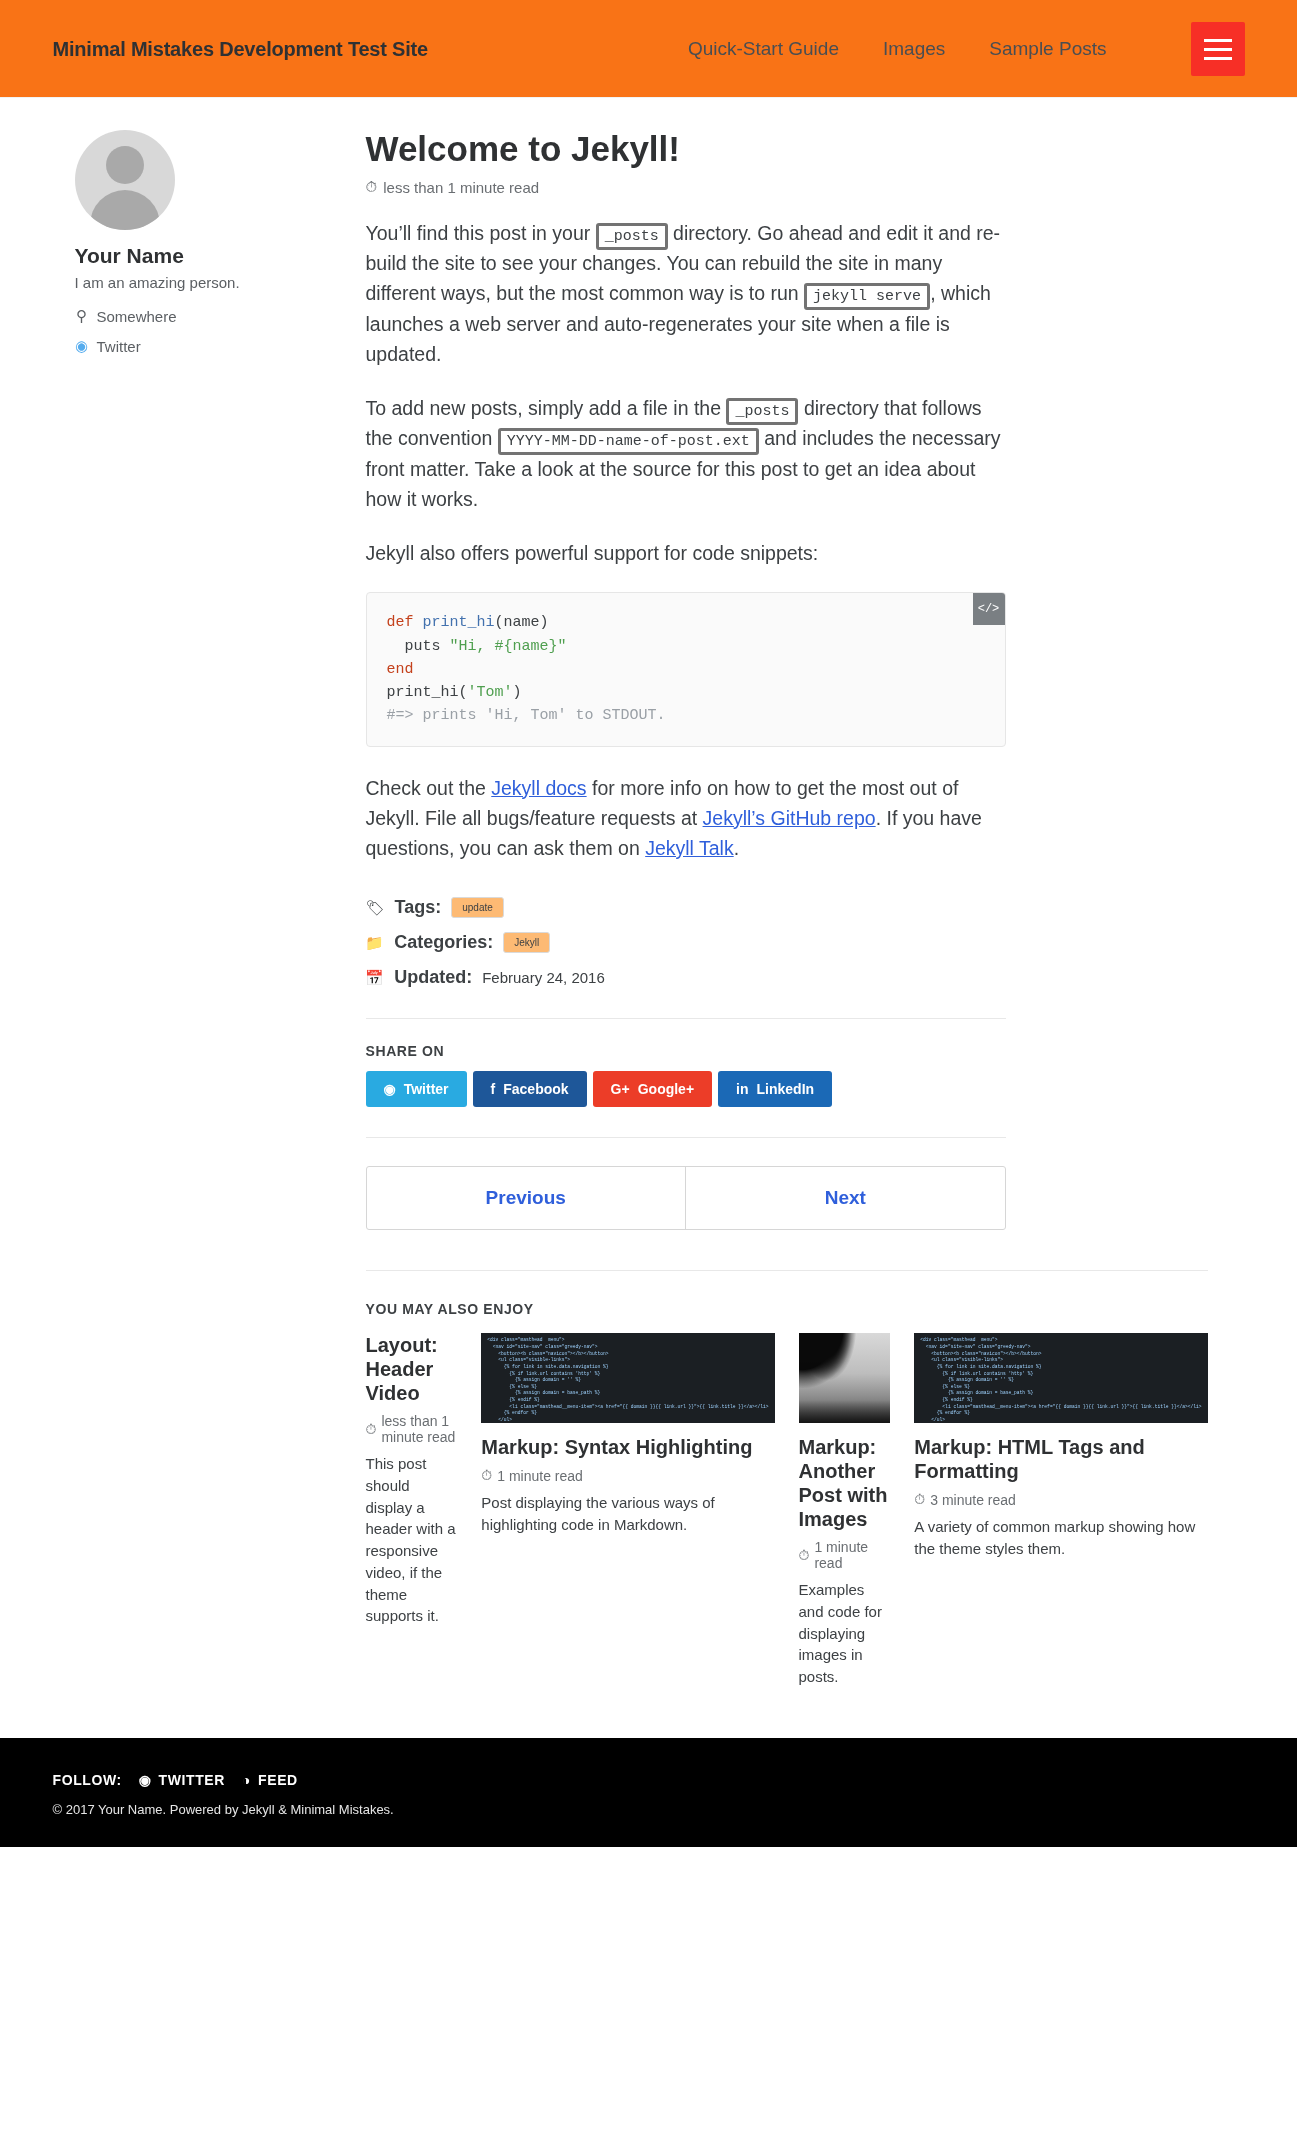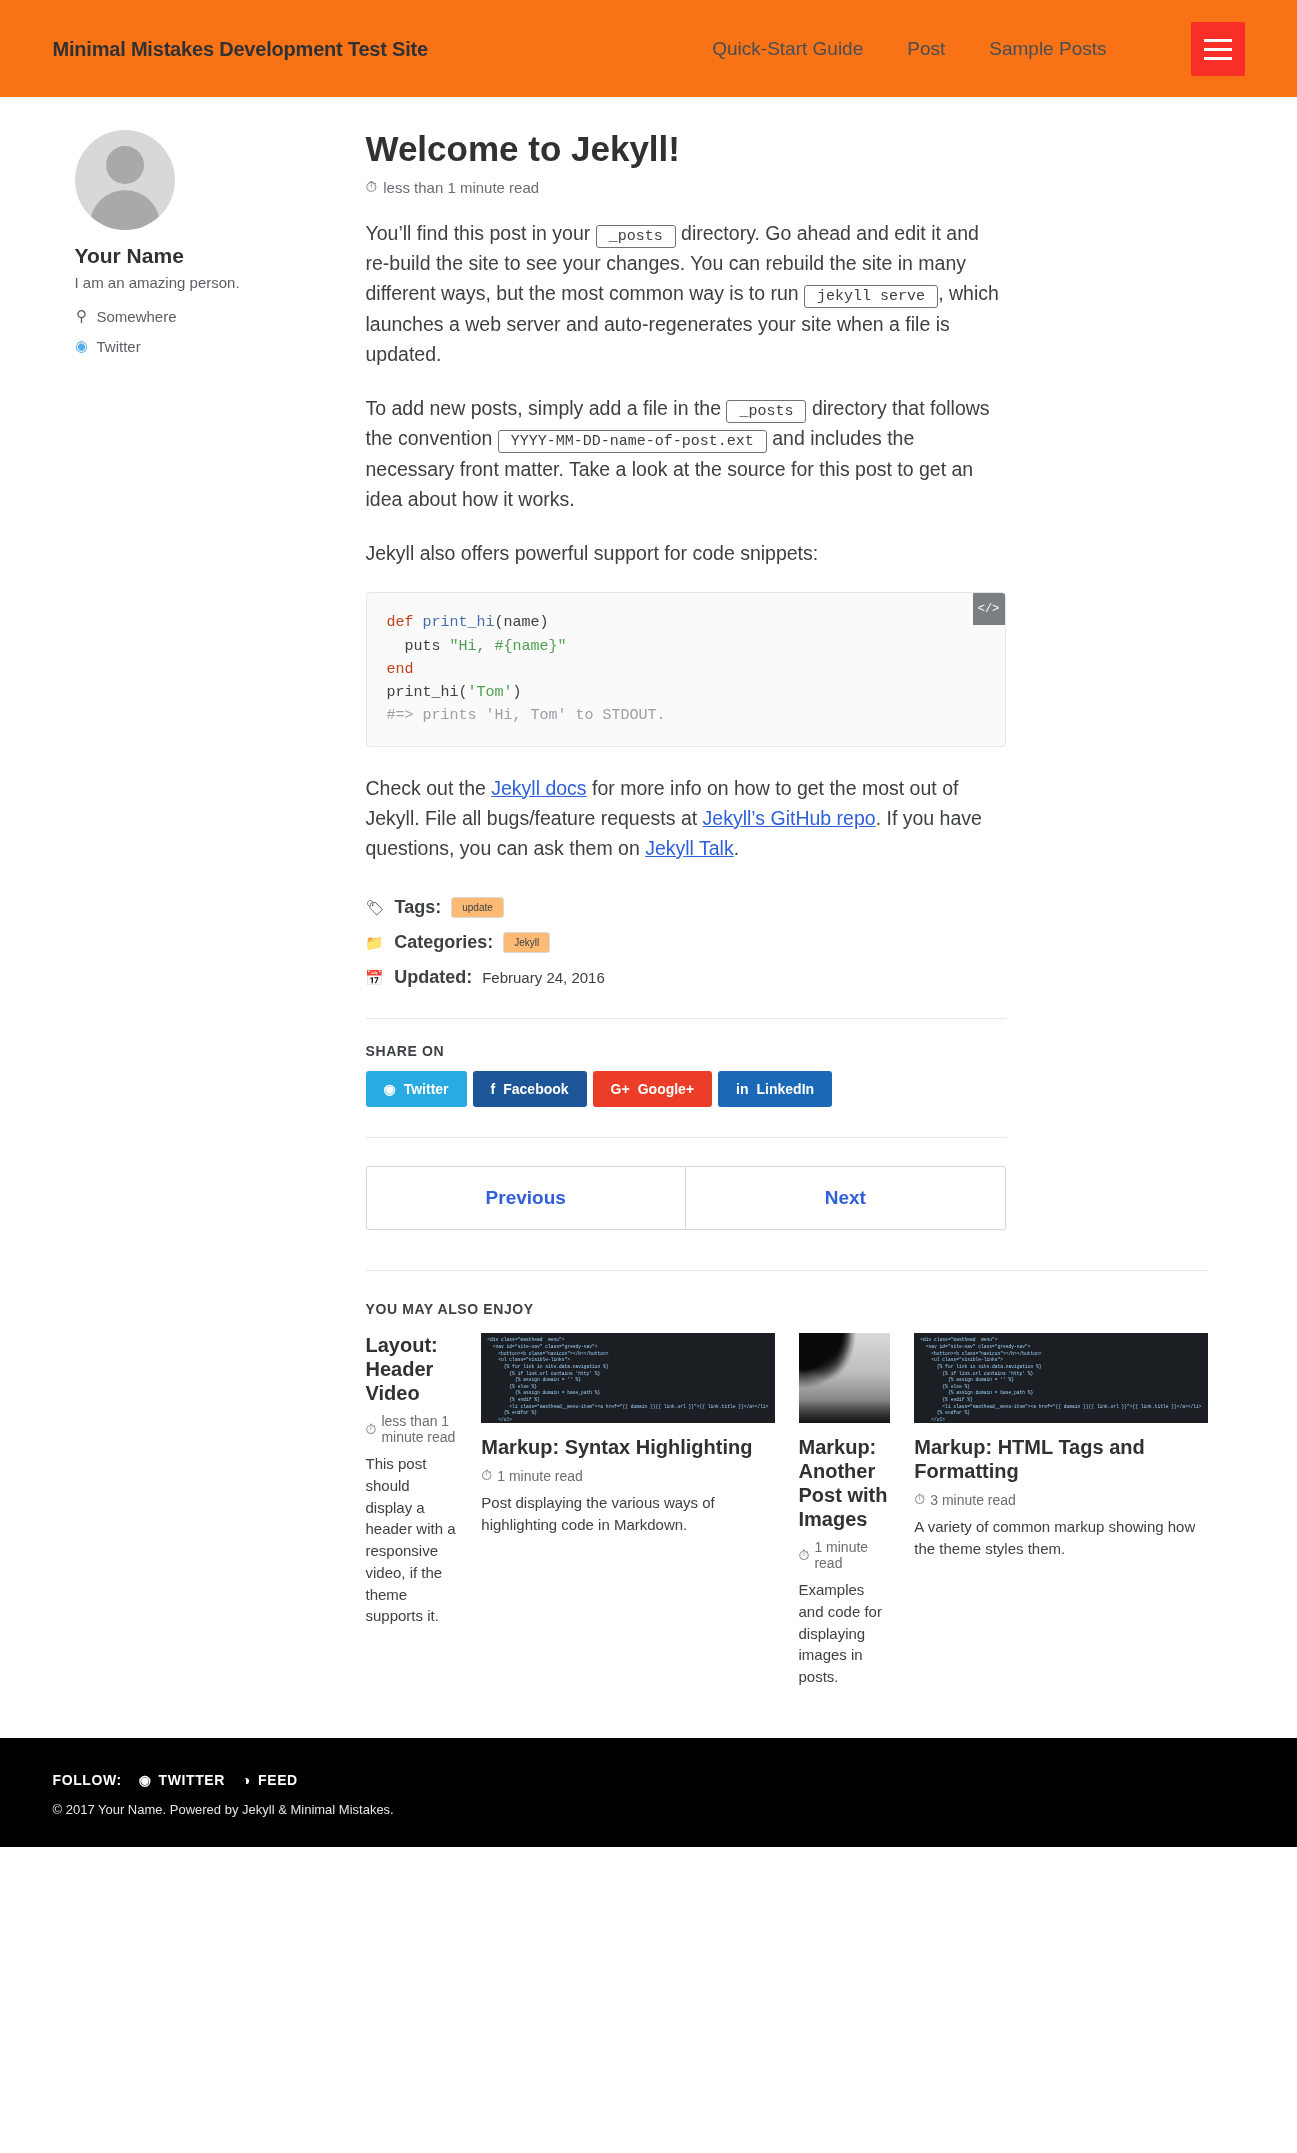--- a/index.html
+++ b/index.html
@@ -164,23 +164,23 @@
     font-size: 19.5px;
     line-height: 1.55;
     color: #3d4144;
     max-width: 640px;
   }
   .article p { margin: 0 0 24px 0; }
   code.inline {
     font-family: "Liberation Mono", monospace;
     font-size: 15px;
     background: #fff;
-    border: 1px solid #737373;
+    border: 3px solid #737373;
     border-radius: 3px;
-    padding: 2px 12px;
+    padding: 2px 6px;
     color: #3d4144;
     white-space: nowrap;
   }
   .article a { color: #2f5fdb; text-decoration: underline; }
 
   
   .highlight {
     position: relative;
     background: #fafafa;
     border: 1px solid #e6e6e6;
@@ -404,21 +404,21 @@
   .copyright { font-size: 13px; color: #e6e6e6; }
 </style>
 </head>
 <body>
 
 <header class="masthead">
   <div class="masthead-inner">
     <a class="site-title" href="#">Minimal Mistakes Development Test Site</a>
     <nav class="top-nav">
       <a href="#">Quick-Start Guide</a>
-      <a href="#">Post</a>
+      <a href="#">Images</a>
       <a href="#">Sample Posts</a>
       <button class="hamburger">
         <span></span>
         <span></span>
         <span></span>
       </button>
     </nav>
   </div>
 </header>
 

